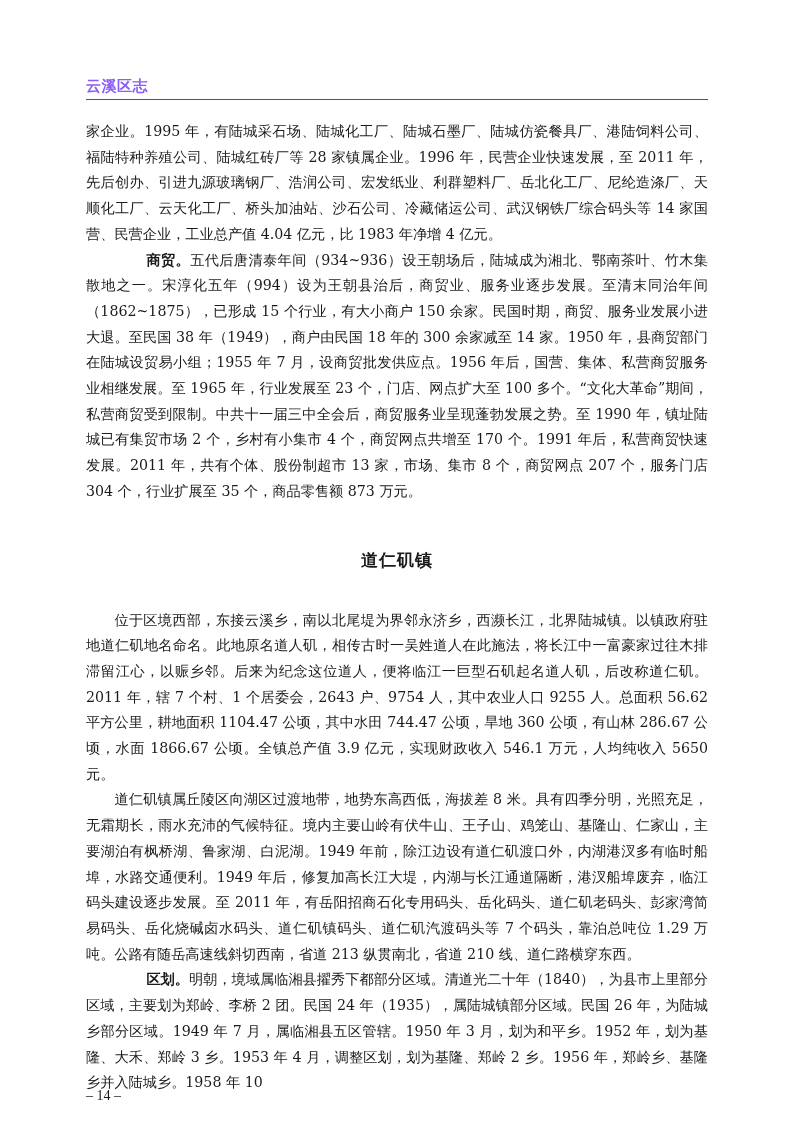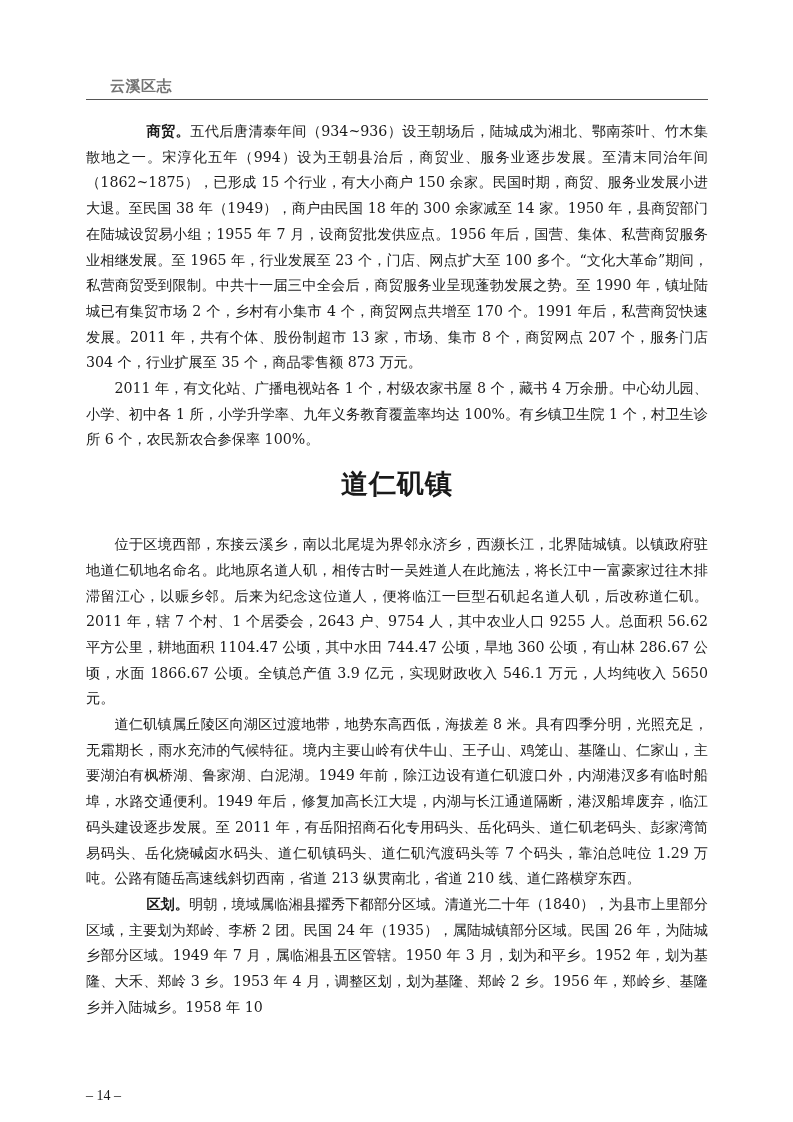--- a/index.html
+++ b/index.html
@@ -1,37 +1,37 @@
 <!DOCTYPE html>
 <html><head>
 <meta charset="utf-8">
 <style>
   html, body { margin: 0; padding: 0; background: #ffffff; }
   body { width: 793px; height: 1122px; position: relative; overflow: hidden;
          font-family: "DejaVu Serif", "Liberation Serif", serif; color: #1a1a1a; }
   .running-head { position: absolute; left: 86px; top: 77px; font-family: "DejaVu Sans", "Liberation Sans", sans-serif;
-                  font-size: 15px; font-weight: bold; letter-spacing: 0.5px; color: #737373; margin-left: 24px; }
+                  font-size: 15px; font-weight: bold; letter-spacing: 0.5px; color: #8b5cf6; }
   .head-rule { position: absolute; left: 86px; top: 99px; width: 622px; height: 0; border-top: 1px solid #555; }
   .body-text { position: absolute; left: 86px; top: 119px; width: 622px; font-size: 14.2px; line-height: 25.7px;
                text-align: justify; }
   .body-text p { margin: 0; text-indent: 2em; }
   .body-text p.noindent { text-indent: 0; }
   .body-text .lead { font-family: "DejaVu Sans", "Liberation Sans", sans-serif; font-weight: bold; margin-left: 32px; }
   .section-title { text-align: center; font-family: "DejaVu Sans", "Liberation Sans", sans-serif;
-                   font-size: 27px; font-weight: bold; margin: 16px 0 33px 0; line-height: 30px; letter-spacing: 1px; }
+                   font-size: 17px; font-weight: bold; margin: 40px 0 33px 0; line-height: 30px; letter-spacing: 1px; }
   .page-number { position: absolute; left: 86px; top: 1088px; font-size: 14px; font-family: "Liberation Serif", serif; }
 </style>
 </head>
 <body>
 
 <div class="running-head">云溪区志</div>
 <div class="head-rule"></div>
 
 <div class="body-text">
+  <p class="noindent">家企业。1995 年，有陆城采石场、陆城化工厂、陆城石墨厂、陆城仿瓷餐具厂、港陆饲料公司、福陆特种养殖公司、陆城红砖厂等 28 家镇属企业。1996 年，民营企业快速发展，至 2011 年，先后创办、引进九源玻璃钢厂、浩润公司、宏发纸业、利群塑料厂、岳北化工厂、尼纶造涤厂、天顺化工厂、云天化工厂、桥头加油站、沙石公司、冷藏储运公司、武汉钢铁厂综合码头等 14 家国营、民营企业，工业总产值 4.04 亿元，比 1983 年净增 4 亿元。</p>
   <p><span class="lead">商贸。</span><span>五代后唐清泰年间（934~936）设王朝场后，陆城成为湘北、鄂南茶叶、竹木集散地之一。宋淳化五年（994）设为王朝县治后，商贸业、服务业逐步发展。至清末同治年间（1862~1875），已形成 15 个行业，有大小商户 150 余家。民国时期，商贸、服务业发展小进大退。至民国 38 年（1949），商户由民国 18 年的 300 余家减至 14 家。1950 年，县商贸部门在陆城设贸易小组；1955 年 7 月，设商贸批发供应点。1956 年后，国营、集体、私营商贸服务业相继发展。至 1965 年，行业发展至 23 个，门店、网点扩大至 100 多个。“文化大革命”期间，私营商贸受到限制。中共十一届三中全会后，商贸服务业呈现蓬勃发展之势。至 1990 年，镇址陆城已有集贸市场 2 个，乡村有小集市 4 个，商贸网点共增至 170 个。1991 年后，私营商贸快速发展。2011 年，共有个体、股份制超市 13 家，市场、集市 8 个，商贸网点 207 个，服务门店 304 个，行业扩展至 35 个，商品零售额 873 万元。</span></p>
-  <p>2011 年，有文化站、广播电视站各 1 个，村级农家书屋 8 个，藏书 4 万余册。中心幼儿园、小学、初中各 1 所，小学升学率、九年义务教育覆盖率均达 100%。有乡镇卫生院 1 个，村卫生诊所 6 个，农民新农合参保率 100%。</p>
   <div class="section-title">道仁矶镇</div>
   <p>位于区境西部，东接云溪乡，南以北尾堤为界邻永济乡，西濒长江，北界陆城镇。以镇政府驻地道仁矶地名命名。此地原名道人矶，相传古时一吴姓道人在此施法，将长江中一富豪家过往木排滞留江心，以赈乡邻。后来为纪念这位道人，便将临江一巨型石矶起名道人矶，后改称道仁矶。2011 年，辖 7 个村、1 个居委会，2643 户、9754 人，其中农业人口 9255 人。总面积 56.62 平方公里，耕地面积 1104.47 公顷，其中水田 744.47 公顷，旱地 360 公顷，有山林 286.67 公顷，水面 1866.67 公顷。全镇总产值 3.9 亿元，实现财政收入 546.1 万元，人均纯收入 5650 元。</p>
   <p>道仁矶镇属丘陵区向湖区过渡地带，地势东高西低，海拔差 8 米。具有四季分明，光照充足，无霜期长，雨水充沛的气候特征。境内主要山岭有伏牛山、王子山、鸡笼山、基隆山、仁家山，主要湖泊有枫桥湖、鲁家湖、白泥湖。1949 年前，除江边设有道仁矶渡口外，内湖港汊多有临时船埠，水路交通便利。1949 年后，修复加高长江大堤，内湖与长江通道隔断，港汊船埠废弃，临江码头建设逐步发展。至 2011 年，有岳阳招商石化专用码头、岳化码头、道仁矶老码头、彭家湾简易码头、岳化烧碱卤水码头、道仁矶镇码头、道仁矶汽渡码头等 7 个码头，靠泊总吨位 1.29 万吨。公路有随岳高速线斜切西南，省道 213 纵贯南北，省道 210 线、道仁路横穿东西。</p>
   <p><span class="lead">区划。</span><span>明朝，境域属临湘县擢秀下都部分区域。清道光二十年（1840），为县市上里部分区域，主要划为郑岭、李桥 2 团。民国 24 年（1935），属陆城镇部分区域。民国 26 年，为陆城乡部分区域。1949 年 7 月，属临湘县五区管辖。1950 年 3 月，划为和平乡。1952 年，划为基隆、大禾、郑岭 3 乡。1953 年 4 月，调整区划，划为基隆、郑岭 2 乡。1956 年，郑岭乡、基隆乡并入陆城乡。1958 年 10</span></p>
 </div>
 
 <div class="page-number">– 14 –</div>
 
 </body></html>

